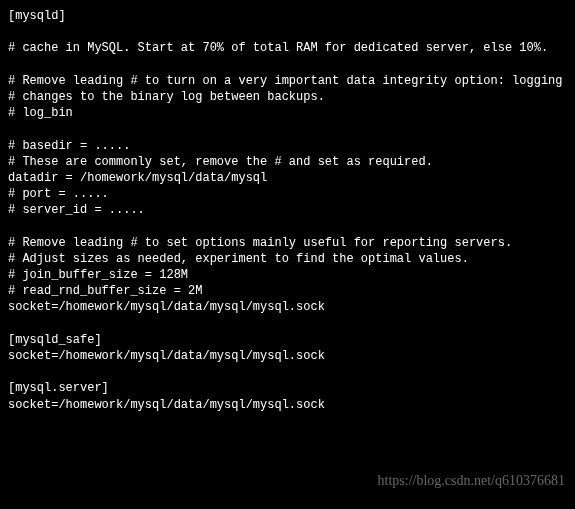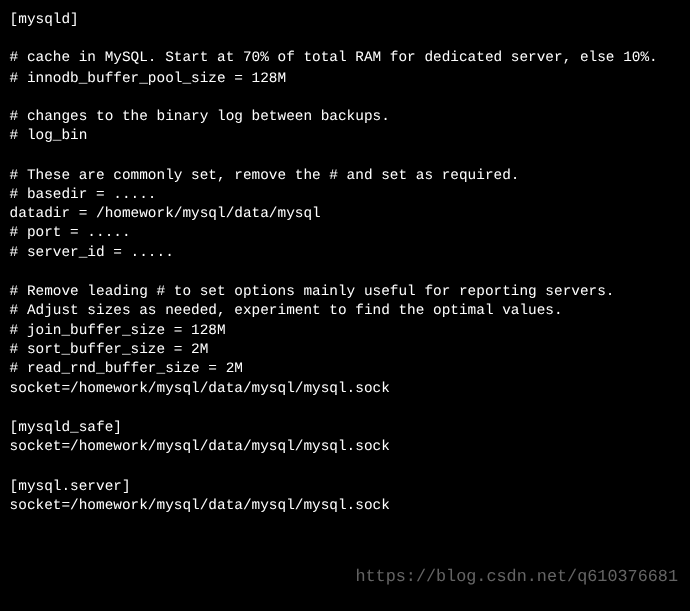--- a/index.html
+++ b/index.html
@@ -20,47 +20,46 @@
       white-space: pre;
     }
     .blank {
       height: 1.35em;
     }
     .watermark {
       position: absolute;
       bottom: 18px;
       right: 10px;
       color: rgba(200, 200, 200, 0.5);
-      font-family: Liberation Mono, monospace;
+      font-family: Liberation Serif, serif;
       font-size: 14px;
       pointer-events: none;
     }
   </style>
 </head>
 <body>
 
 <div id="terminal">
     <div class="line">[mysqld]</div>
     <div class="line blank">&nbsp;</div>
     <div class="line"># cache in MySQL. Start at 70% of total RAM for dedicated server, else 10%.</div>
-    <div class="line"># innodb_buffer_pool_size = 128M</div>
     <div class="line blank">&nbsp;</div>
+    <div class="line"># Remove leading # to turn on a very important data integrity option: logging</div>
     <div class="line"># changes to the binary log between backups.</div>
     <div class="line"># log_bin</div>
     <div class="line blank">&nbsp;</div>
+    <div class="line"># basedir = .....</div>
     <div class="line"># These are commonly set, remove the # and set as required.</div>
-    <div class="line"># basedir = .....</div>
     <div class="line">datadir = /homework/mysql/data/mysql</div>
     <div class="line"># port = .....</div>
     <div class="line"># server_id = .....</div>
     <div class="line blank">&nbsp;</div>
     <div class="line"># Remove leading # to set options mainly useful for reporting servers.</div>
     <div class="line"># Adjust sizes as needed, experiment to find the optimal values.</div>
     <div class="line"># join_buffer_size = 128M</div>
-    <div class="line"># sort_buffer_size = 2M</div>
     <div class="line"># read_rnd_buffer_size = 2M</div>
     <div class="line">socket=/homework/mysql/data/mysql/mysql.sock</div>
     <div class="line blank">&nbsp;</div>
     <div class="line">[mysqld_safe]</div>
     <div class="line">socket=/homework/mysql/data/mysql/mysql.sock</div>
     <div class="line blank">&nbsp;</div>
     <div class="line">[mysql.server]</div>
     <div class="line">socket=/homework/mysql/data/mysql/mysql.sock</div>
   </div>
 <div class="watermark">https://blog.csdn.net/q610376681</div>

